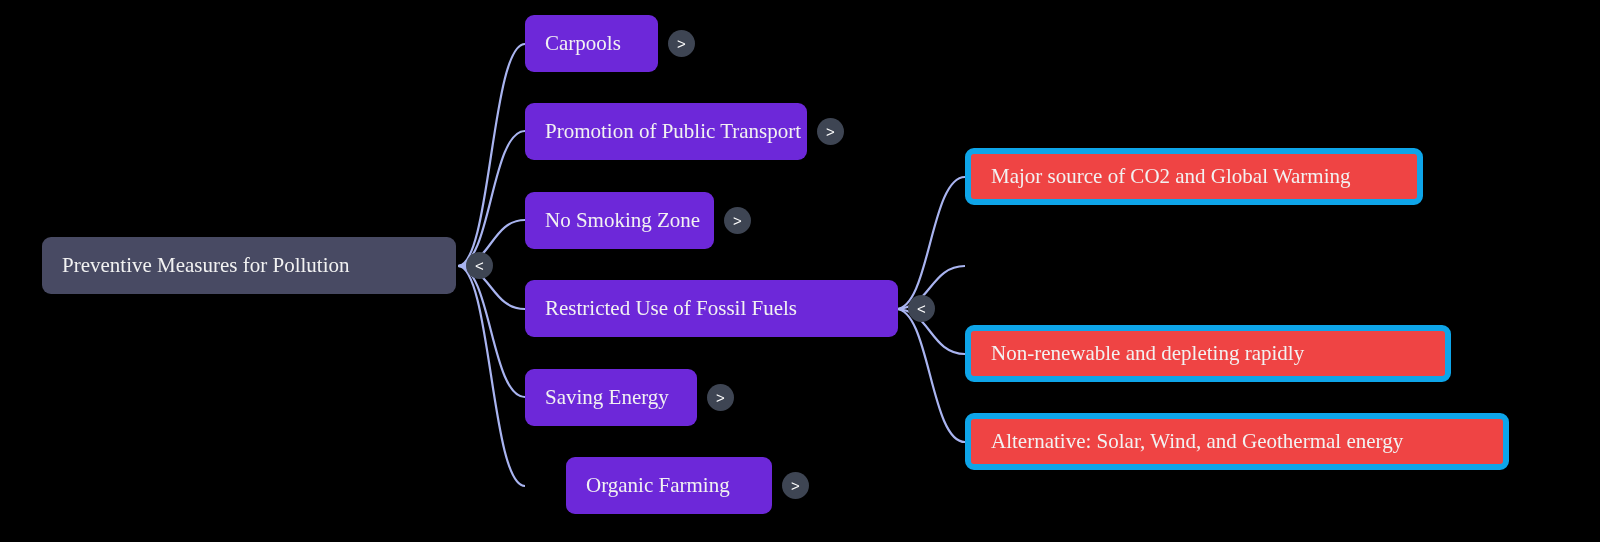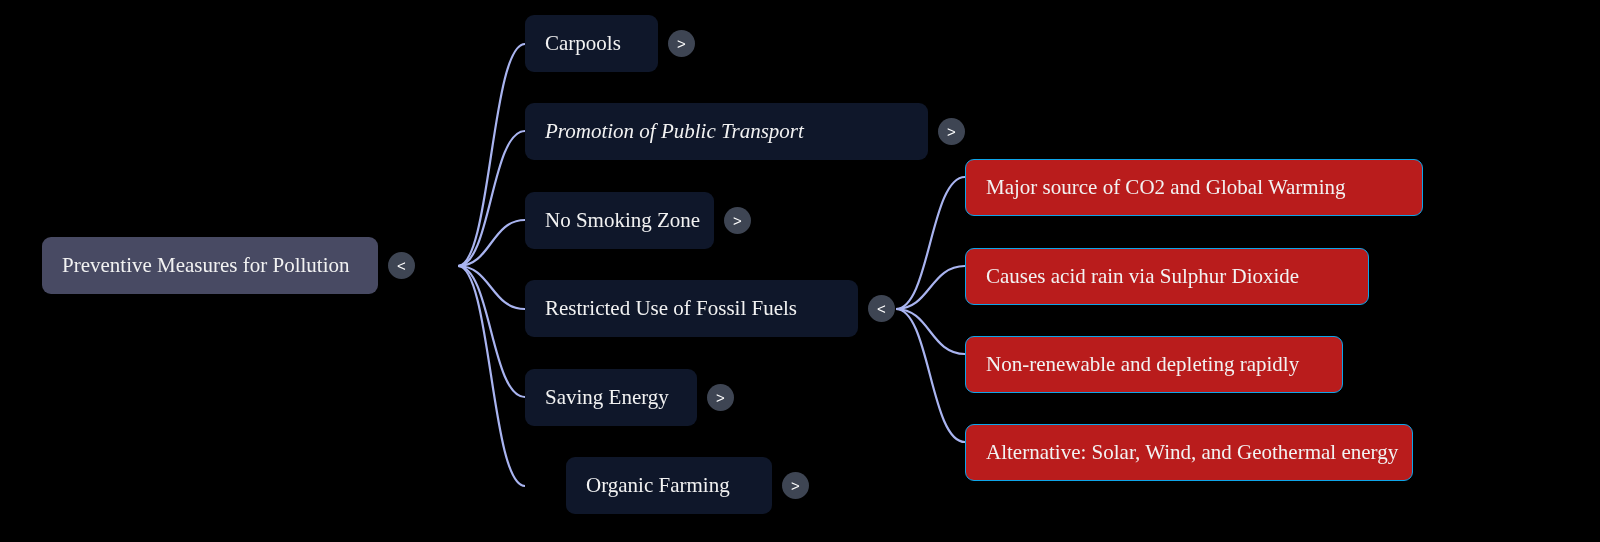--- a/index.html
+++ b/index.html
@@ -16,45 +16,45 @@
   .node{
     height:57px;
     box-sizing:border-box;
     display:flex;align-items:center;
     padding:0 20px;
     border-radius:9px;
     color:#f2f2f2;
     font-size:21px;
     white-space:nowrap;
   }
-  .node.root{background:#484a63;width:336px;}
-  .node.child{background:#0f172a;}
-  .node.leaf{background:#b91c1c;border:1px solid #0ea5e9;margin-top:11px;}
+  .node.root{background:#484a63;width:414px;}
+  .node.child{background:#6d28d9;}
+  .node.leaf{background:#ef4444;border:6px solid #0ea5e9;}
   .toggle{
     width:27px;height:27px;
     margin-left:10px;
     border-radius:50%;
     background:#3e4553;
     color:#ffffff;
     font-size:15px;
     display:flex;align-items:center;justify-content:center;
     flex:0 0 auto;
     cursor:pointer;
     font-family:"Liberation Sans", sans-serif;
   }
   .w-carpools{width:133px;}
-  .w-promotion{width:403px;font-style:italic;}
+  .w-promotion{width:282px;}
   .w-nosmoking{width:189px;}
-  .w-fossil{width:333px;}
+  .w-fossil{width:373px;}
   .w-saving{width:172px;}
   .w-organic{width:206px;}
   .w-g1{width:458px;}
   .w-g2{width:404px;}
-  .w-g3{width:378px;text-align:center;}
-  .w-g4{width:448px;}
+  .w-g3{width:486px;text-align:center;}
+  .w-g4{width:544px;}
 </style>
 </head>
 <body>
 
 <div class="canvas">
 
   <svg class="links" viewBox="0 0 1600 542">
     <path d="M458,266 C491,266 491,44 525,44"></path>
     <path d="M458,266 C491,266 491,131 525,131"></path>
     <path d="M458,266 C491,266 491,220 525,220"></path>
@@ -115,25 +115,20 @@
     </div>
     <div class="toggle">&gt;</div>
   </div>
 
   <div class="row" style="left:965px;top:148px;">
     <div class="node leaf w-g1">
       <span>Major source of CO2 and Global Warming</span>
     </div>
   </div>
 
-  <div class="row" style="left:965px;top:237px;">
-    <div class="node leaf w-g2">
-      <span>Causes acid rain via Sulphur Dioxide</span>
-    </div>
-  </div>
 
   <div class="row" style="left:965px;top:325px;">
     <div class="node leaf w-g3">
       <span>Non-renewable and depleting rapidly</span>
     </div>
   </div>
 
   <div class="row" style="left:965px;top:413px;">
     <div class="node leaf w-g4">
       <span>Alternative: Solar, Wind, and Geothermal energy</span>

